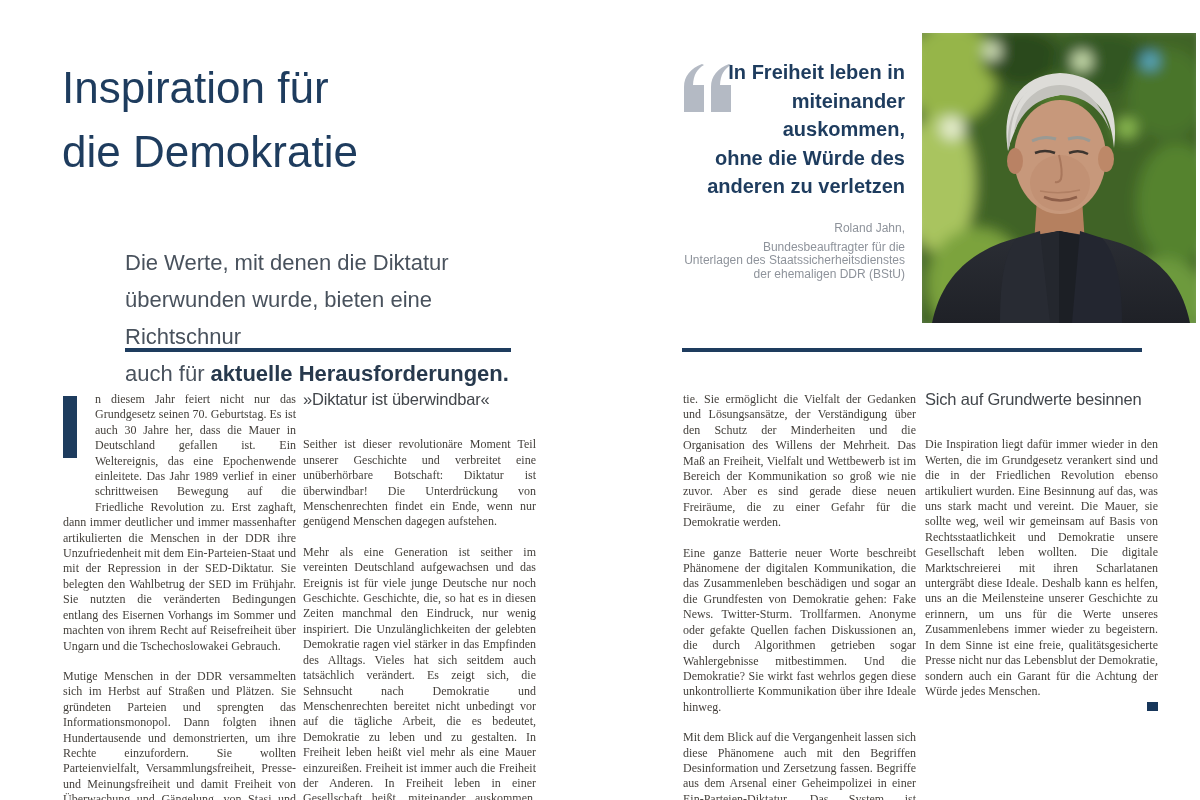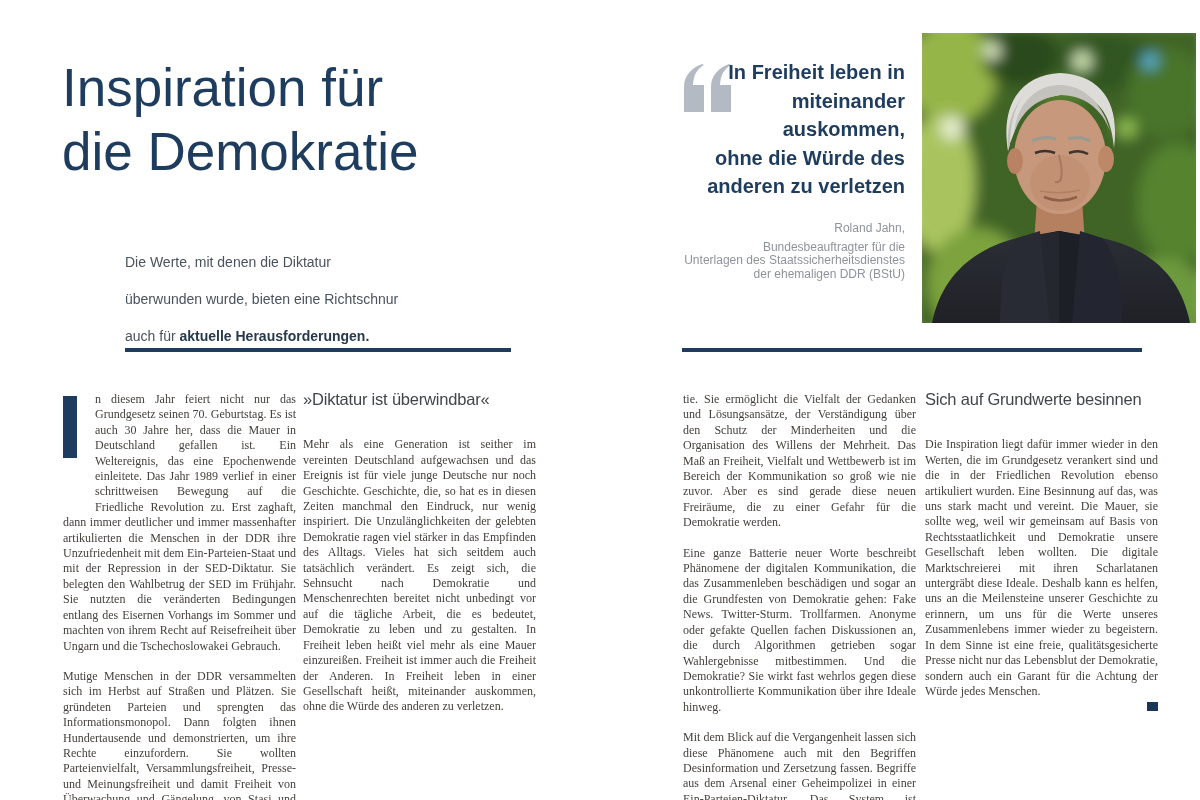--- a/index.html
+++ b/index.html
@@ -6,26 +6,26 @@
   html,body { width:1200px; height:800px; }
   body {
     position:relative; background:#ffffff; overflow:hidden;
     font-family:"Liberation Sans", sans-serif; color:#40403c;
   }
   .abs { position:absolute; }
 
   
   .title {
     left:62px; top:56px; width:480px;
-    font-size:53px; line-height:64px; font-weight:400;
+    font-size:44px; line-height:64px; font-weight:400;
     color:#1e3c5e; letter-spacing:0px;
   }
   .subtitle {
     left:125px; top:244px; width:420px;
-    font-size:14px; line-height:37px; color:#49525d;
+    font-size:22px; line-height:37px; color:#49525d;
   }
   .subtitle b { color:#27394d; font-weight:700; }
   .rule { height:4px; background:#1e3c5e; }
   .rule-left  { left:125px; top:348px; width:386px; }
   .rule-right { left:682px; top:348px; width:460px; }
 
   .bodycol {
     top:392px; width:233px;
     font-family:"Liberation Serif", serif;
     font-size:12px; line-height:15.4px;
@@ -88,20 +88,21 @@
 
 <div class="abs rule rule-left"></div>
 
 <div class="abs bodycol col-l1">
   <p><span class="dropcap"></span><span>n diesem Jahr feiert nicht nur das Grundgesetz seinen 70. Geburtstag. Es ist auch 30 Jahre her, dass die Mauer in Deutschland gefallen ist. Ein Weltereignis, das eine Epochenwende einleitete. Das Jahr 1989 verlief in einer schrittweisen Bewegung auf die Friedliche Revolution zu. Erst zaghaft, dann immer deutlicher und immer massenhafter artikulierten die Menschen in der DDR ihre Unzufriedenheit mit dem Ein-Parteien-Staat und mit der Repression in der SED-Diktatur. Sie belegten den Wahlbetrug der SED im Frühjahr. Sie nutzten die veränderten Bedingungen entlang des Eisernen Vorhangs im Sommer und machten von ihrem Recht auf Reisefreiheit über Ungarn und die Tschechoslowakei Gebrauch.</span></p>
   <p>Mutige Menschen in der DDR versammelten sich im Herbst auf Straßen und Plätzen. Sie gründeten Parteien und sprengten das Informationsmonopol. Dann folgten ihnen Hundertausende und demonstrierten, um ihre Rechte einzufordern. Sie wollten Parteienvielfalt, Versammlungsfreiheit, Presse- und Meinungsfreiheit und damit Freiheit von Überwachung und Gängelung, von Stasi und SED. So groß wurde der Druck der Menschen und so hilflos war die Regierung, dass sie sich schließlich genötigt sah, die Menschen gewähren zu lassen. Die Mauer wurde eingerissen.</p>
 </div>
 
 <div class="abs bodycol col-l2">
   <h3 class="colhead">»Diktatur ist überwindbar«</h3>
+  <p>Seither ist dieser revolutionäre Moment Teil unserer Geschichte und verbreitet eine unüberhörbare Botschaft: Diktatur ist überwindbar! Die Unterdrückung von Menschenrechten findet ein Ende, wenn nur genügend Menschen dagegen aufstehen.</p>
   <p>Mehr als eine Generation ist seither im vereinten Deutschland aufgewachsen und das Ereignis ist für viele junge Deutsche nur noch Geschichte. Geschichte, die, so hat es in diesen Zeiten manchmal den Eindruck, nur wenig inspiriert. Die Unzulänglichkeiten der gelebten Demokratie ragen viel stärker in das Empfinden des Alltags. Vieles hat sich seitdem auch tatsächlich verändert. Es zeigt sich, die Sehnsucht nach Demokratie und Menschenrechten bereitet nicht unbedingt vor auf die tägliche Arbeit, die es bedeutet, Demokratie zu leben und zu gestalten. In Freiheit leben heißt viel mehr als eine Mauer einzureißen. Freiheit ist immer auch die Freiheit der Anderen. In Freiheit leben in einer Gesellschaft heißt, miteinander auskommen, ohne die Würde des anderen zu verletzen.</p>
 
 </div>
 
 <svg class="abs quote-icon" width="52" height="52" viewBox="0 0 52 52">
   <path fill="#b4bac4" d="M21,2 C10,6 3,14 3,25 L3,50 L23,50 L23,23 L12,23 C12.5,13 16,7 23,3 Z"></path>
   <path fill="#b4bac4" d="M48,2 C37,6 30,14 30,25 L30,50 L50,50 L50,23 L39,23 C39.5,13 43,7 50,3 Z"></path>
 </svg>
 
 <div class="abs quote-text">

